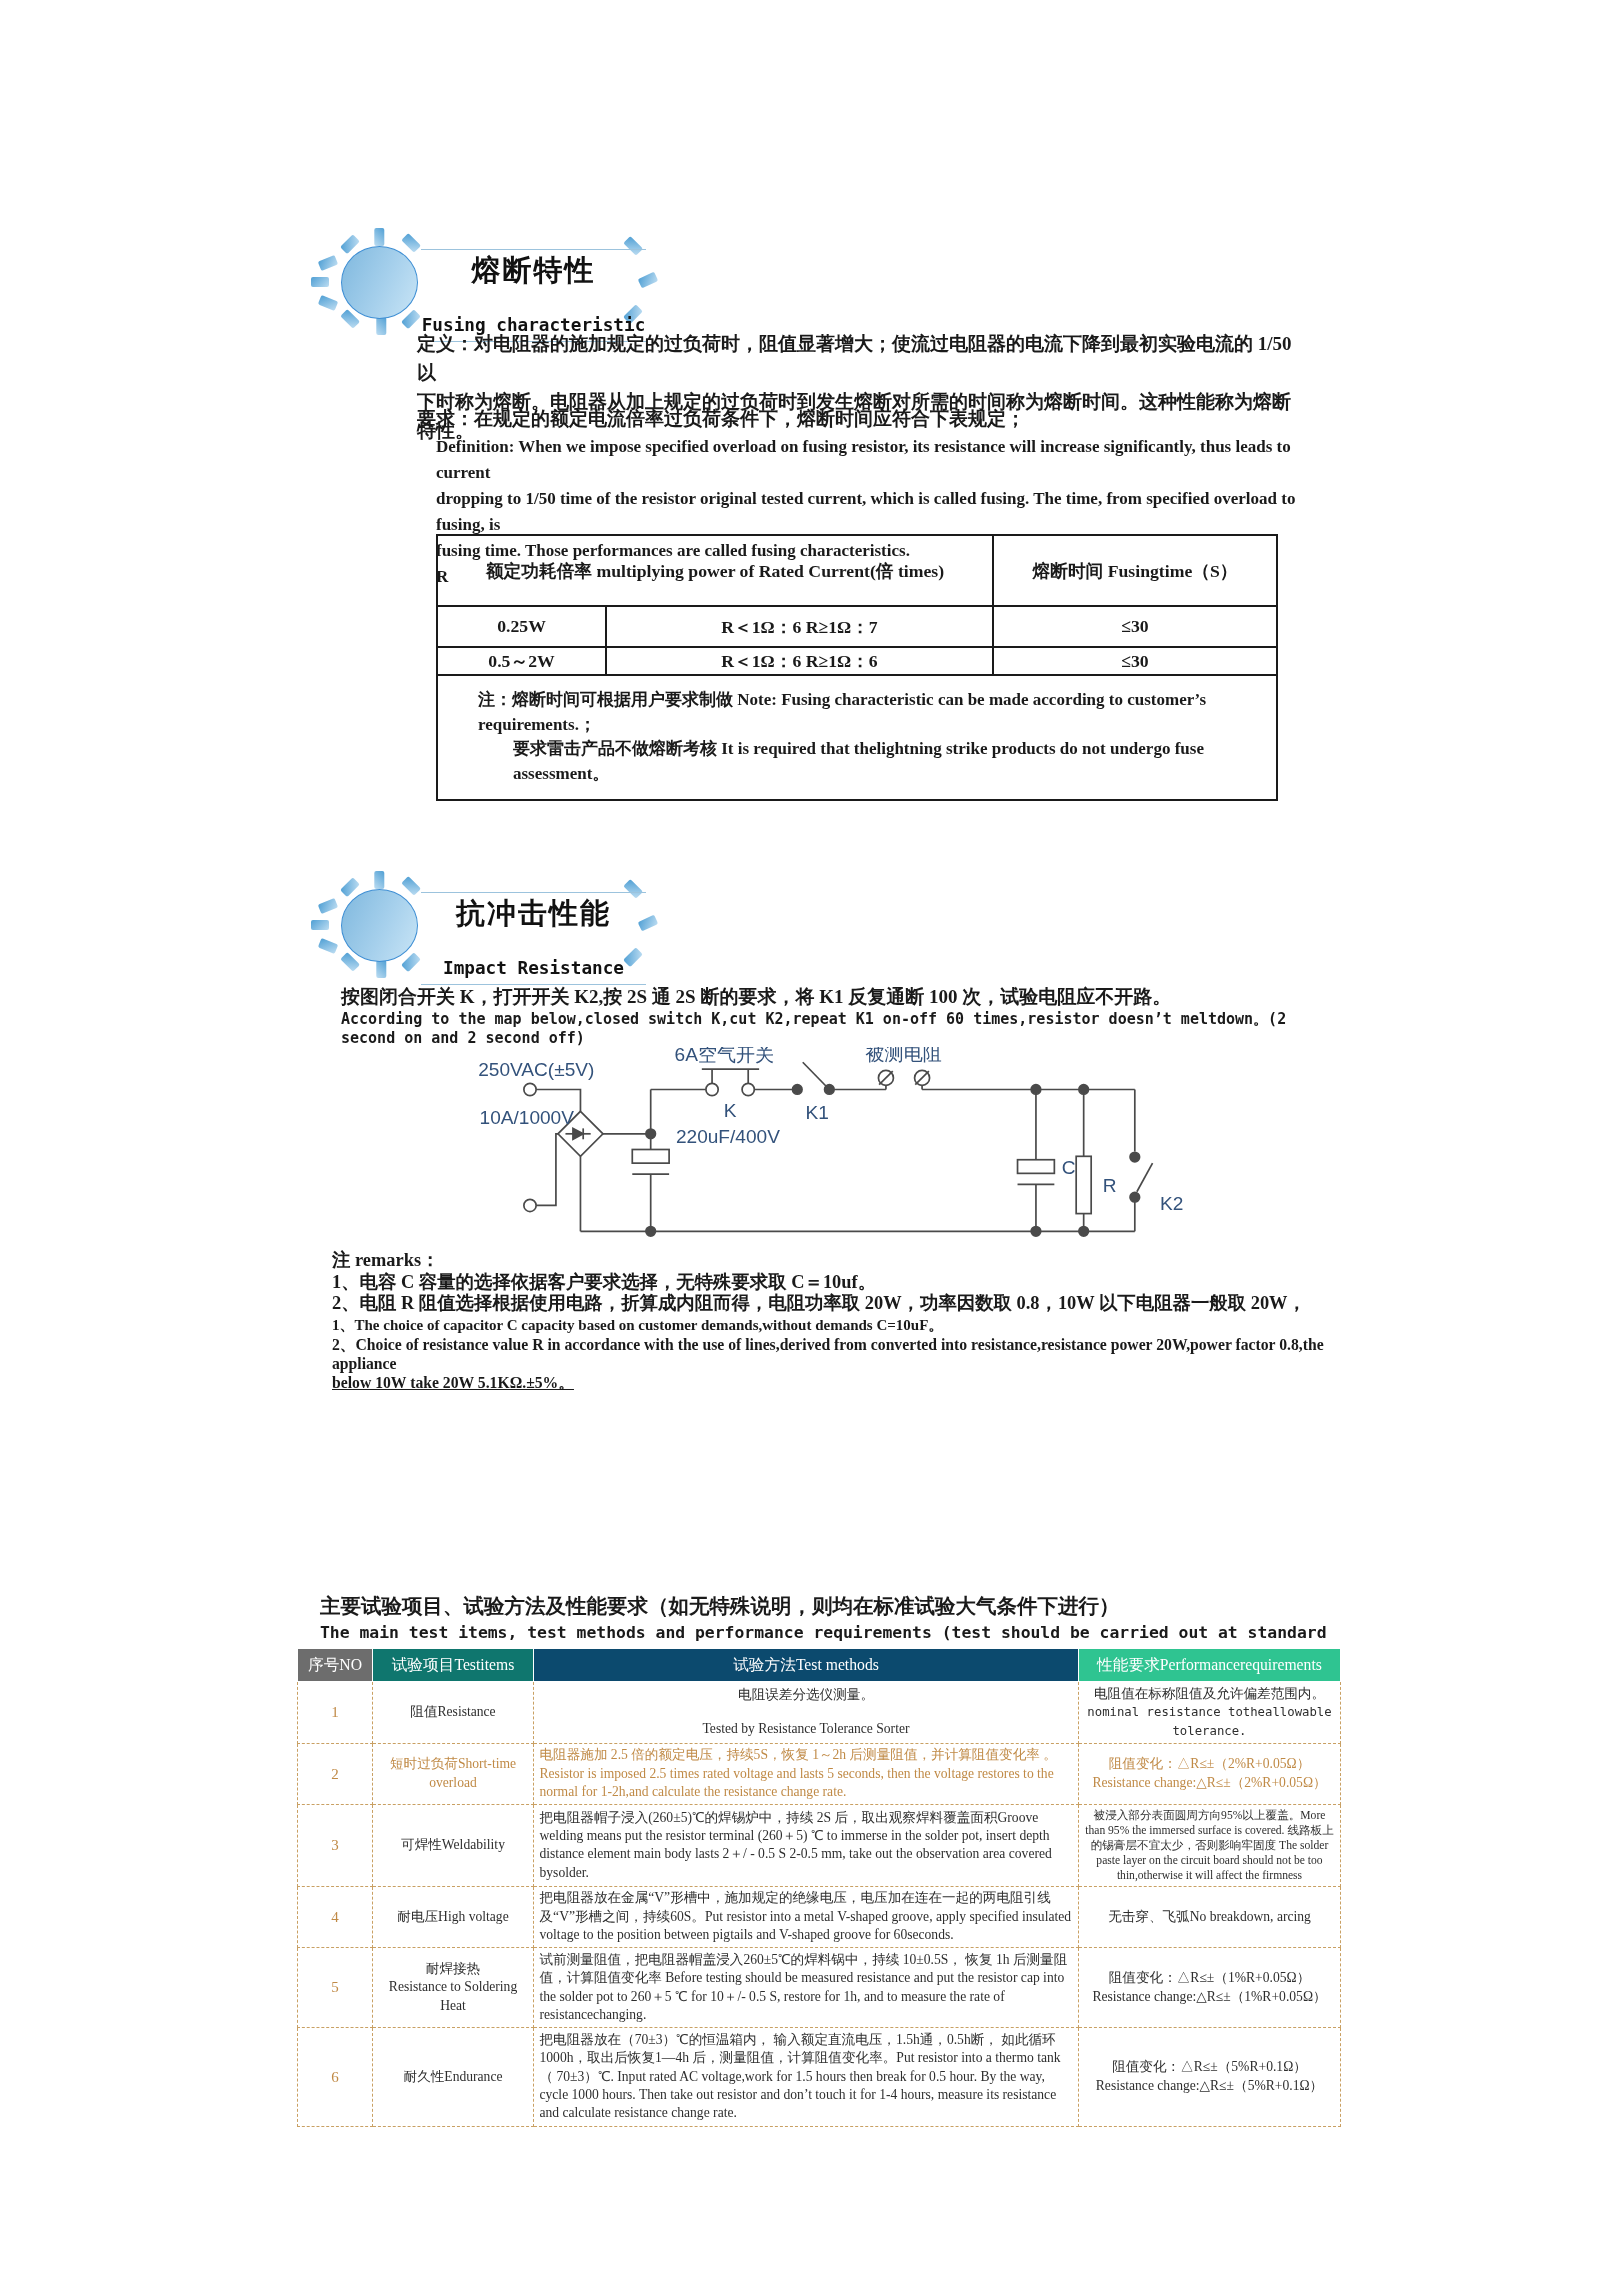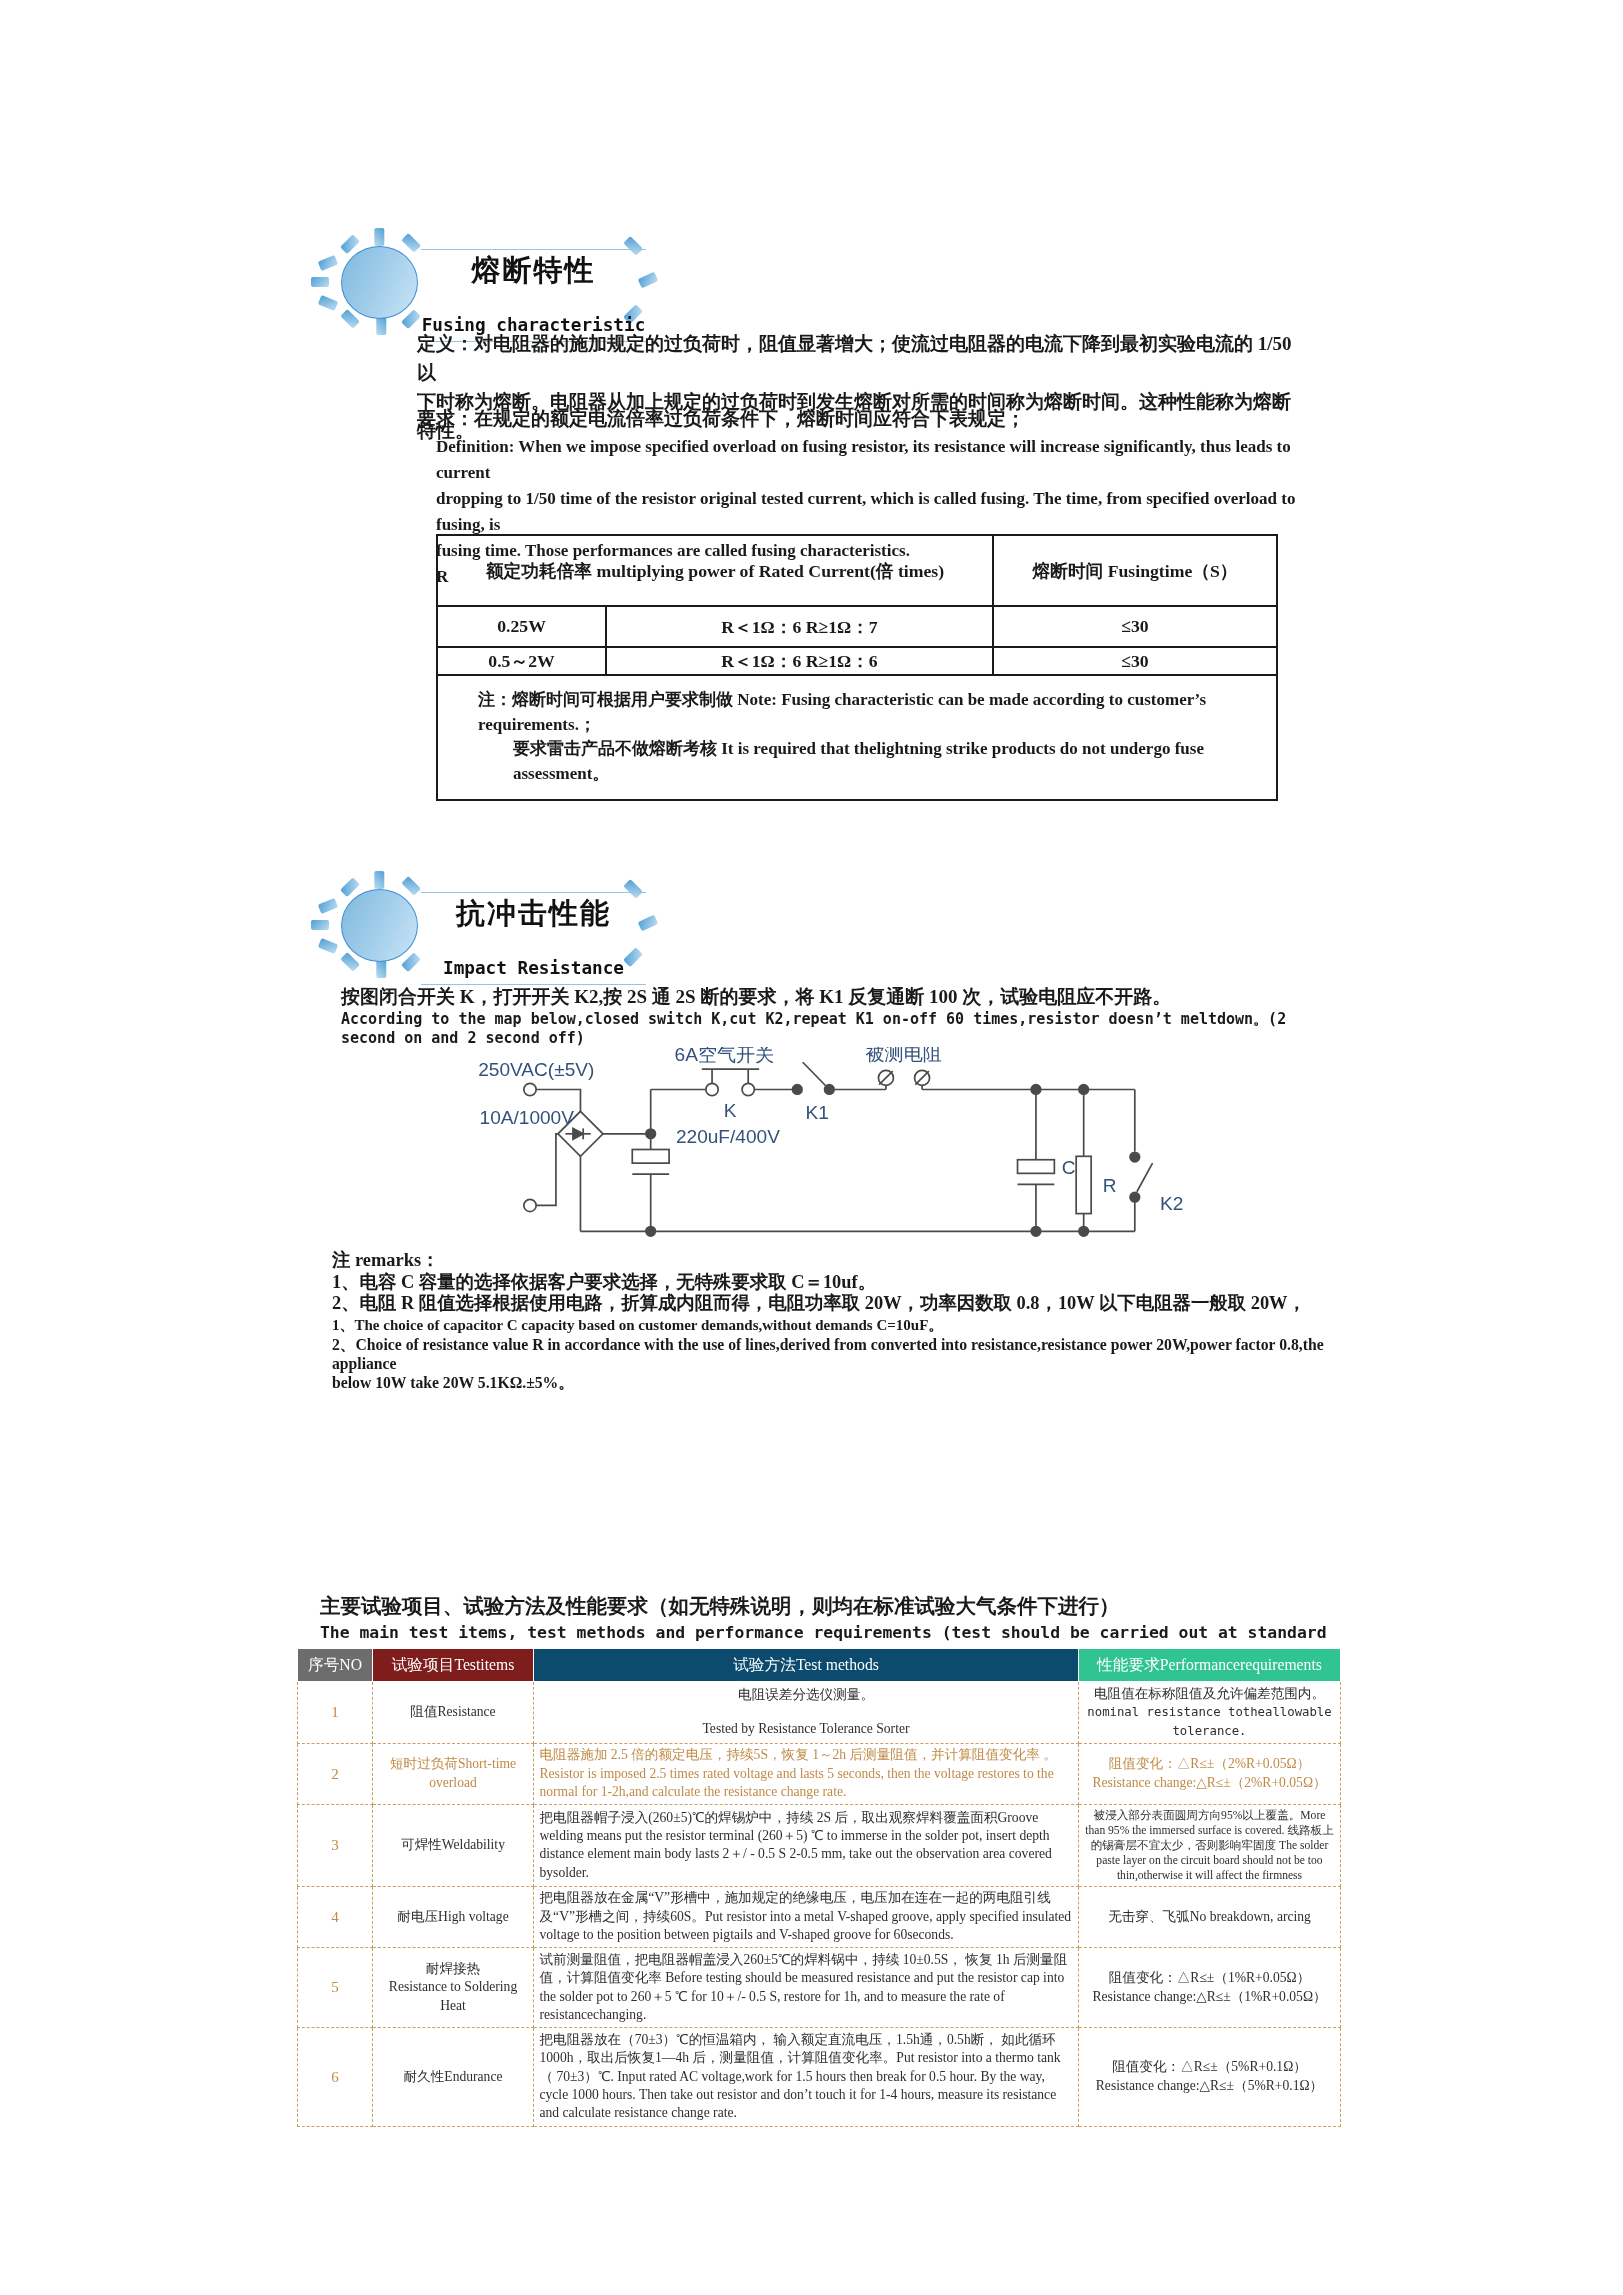--- a/index.html
+++ b/index.html
@@ -224,37 +224,37 @@
   </g>
 </svg>
 </div>
 
 <div class="abs" style="left:332px;top:1249px;width:995px;">
   <div class="zh-par cjk" style="font-size:18.4px;line-height:22px;">注 remarks：</div>
   <div class="zh-par cjk" style="font-size:18.4px;line-height:21px;margin-top:1.4px;">1、电容 C 容量的选择依据客户要求选择，无特殊要求取 C＝10uf。</div>
   <div class="zh-par cjk" style="font-size:18.4px;line-height:21px;">2、电阻 R 阻值选择根据使用电路，折算成内阻而得，电阻功率取 20W，功率因数取 0.8，10W 以下电阻器一般取 20W，</div>
   <div class="en-par" style="font-size:15px;line-height:19px;margin-top:1.4px;">1、The choice of capacitor C capacity based on customer demands,without demands C=10uF。</div>
   <div class="en-par" style="font-size:15.7px;line-height:19px;">2、Choice of resistance value R in accordance with the use of lines,derived from converted into resistance,resistance power 20W,power factor 0.8,the appliance</div>
-  <div class="en-par" style="font-size:15.7px;line-height:19px;">below 10W take 20W 5.1KΩ.±5%。</div>
+  <div class="en-par" style="font-size:15.7px;line-height:19px;text-decoration:underline;">below 10W take 20W 5.1KΩ.±5%。</div>
 </div>
 
 <div class="abs mt-head-zh cjk" style="left:320px;top:1593px;width:1023px;">主要试验项目、试验方法及性能要求（如无特殊说明，则均在标准试验大气条件下进行）</div>
 <div class="abs mt-head-en" style="left:320px;top:1621px;width:1029px;">The main test items, test methods and performance requirements (test should be carried out at standard atmosphere)</div>
 
 <table class="mt abs" style="left:297px;top:1648px;">
   <colgroup>
       <col style="width:75px">
       <col style="width:161px">
       <col style="width:545px">
       <col style="width:262px">
     </colgroup>
   <tbody>
       <tr>
     <th style="background:#6d6d6d;">序号NO</th>
-    <th style="background:#7f1d1d;">试验项目Testitems</th>
+    <th style="background:#0f766e;">试验项目Testitems</th>
     <th style="background:#0c4a6e;margin-left:40px;">试验方法Test methods</th>
     <th style="background:#2fc491;">性能要求Performancerequirements</th>
   </tr>
 
   <tr style="height:49px;">
     <td class="no dark">1</td>
     <td class="item dark">阻值Resistance</td>
     <td class="method dark">
       <div class="center">电阻误差分选仪测量。</div>
       <div class="center" style="margin-top:16.4px;">Tested by Resistance Tolerance Sorter</div>

